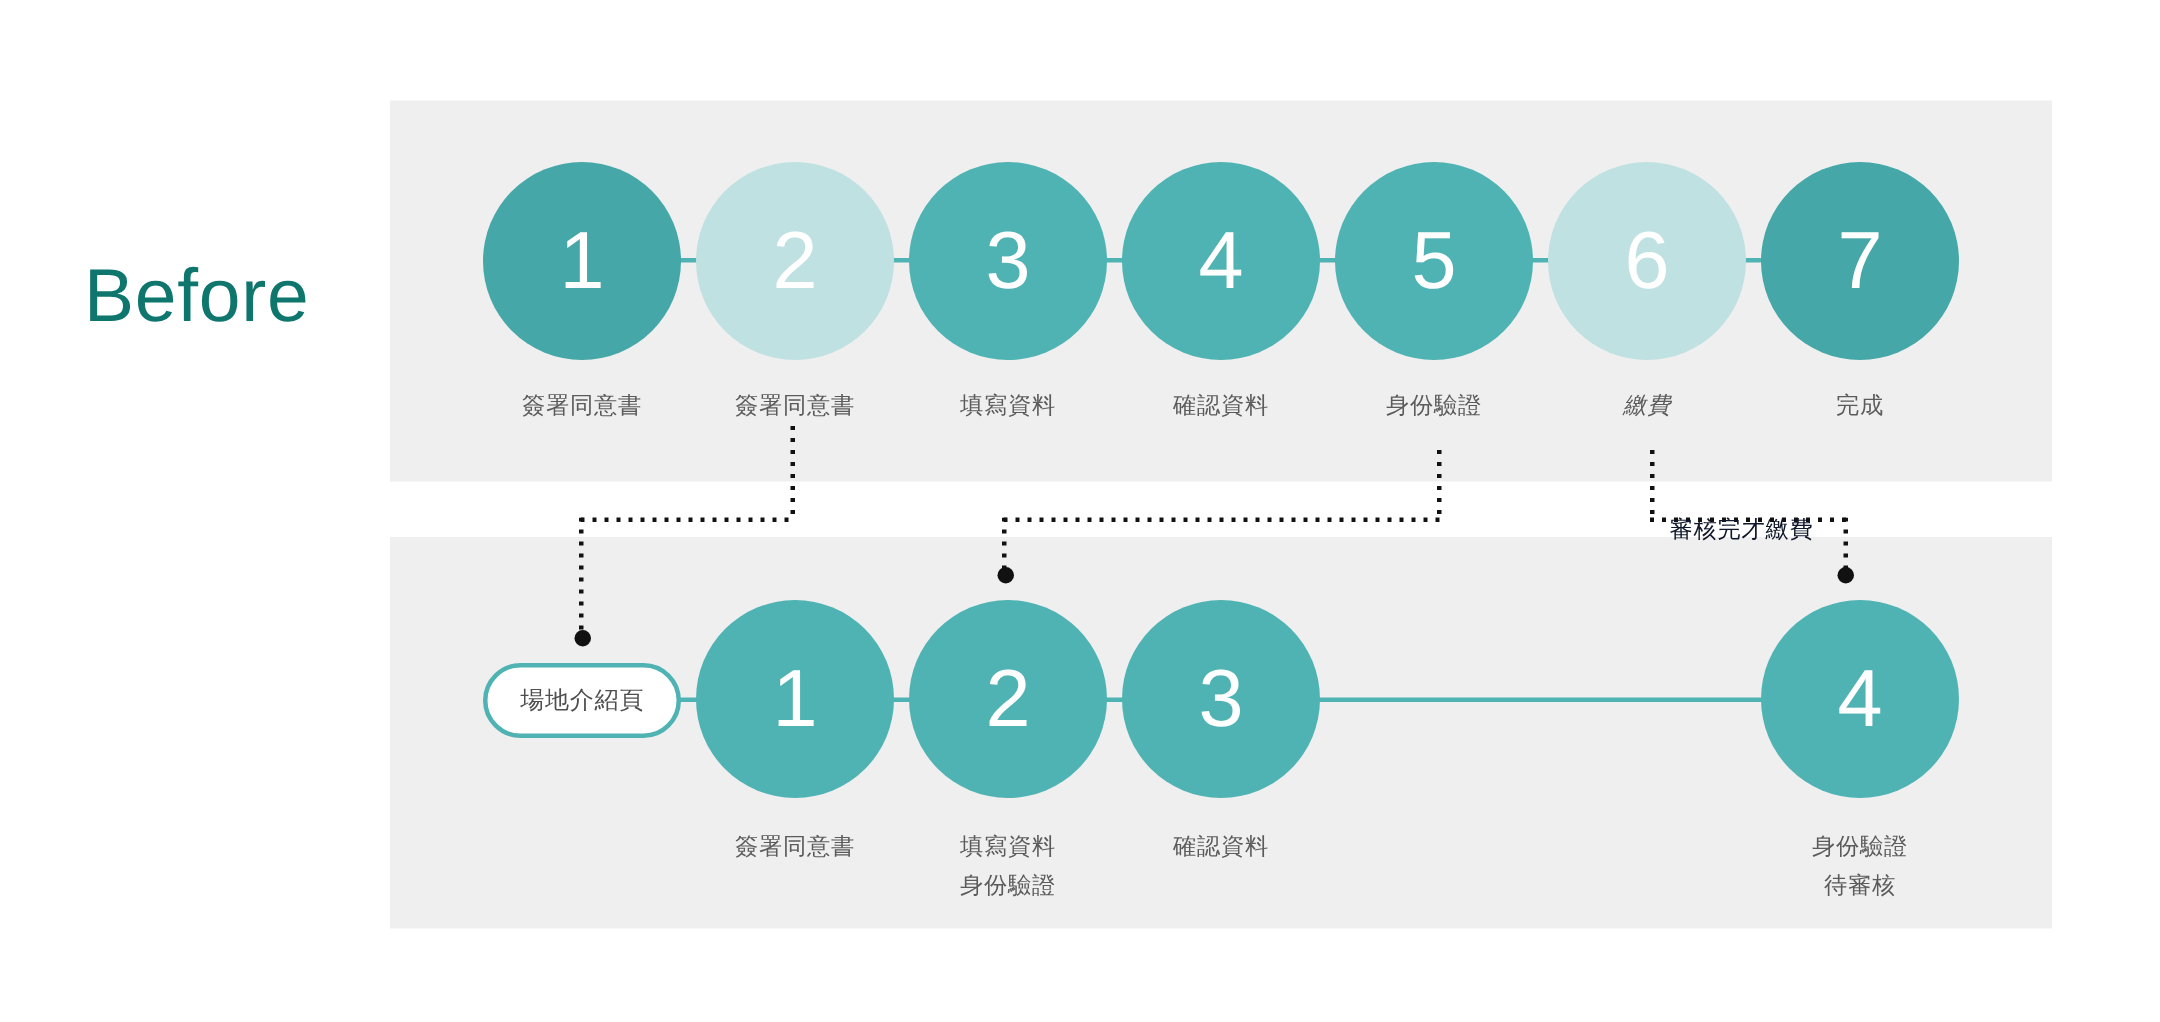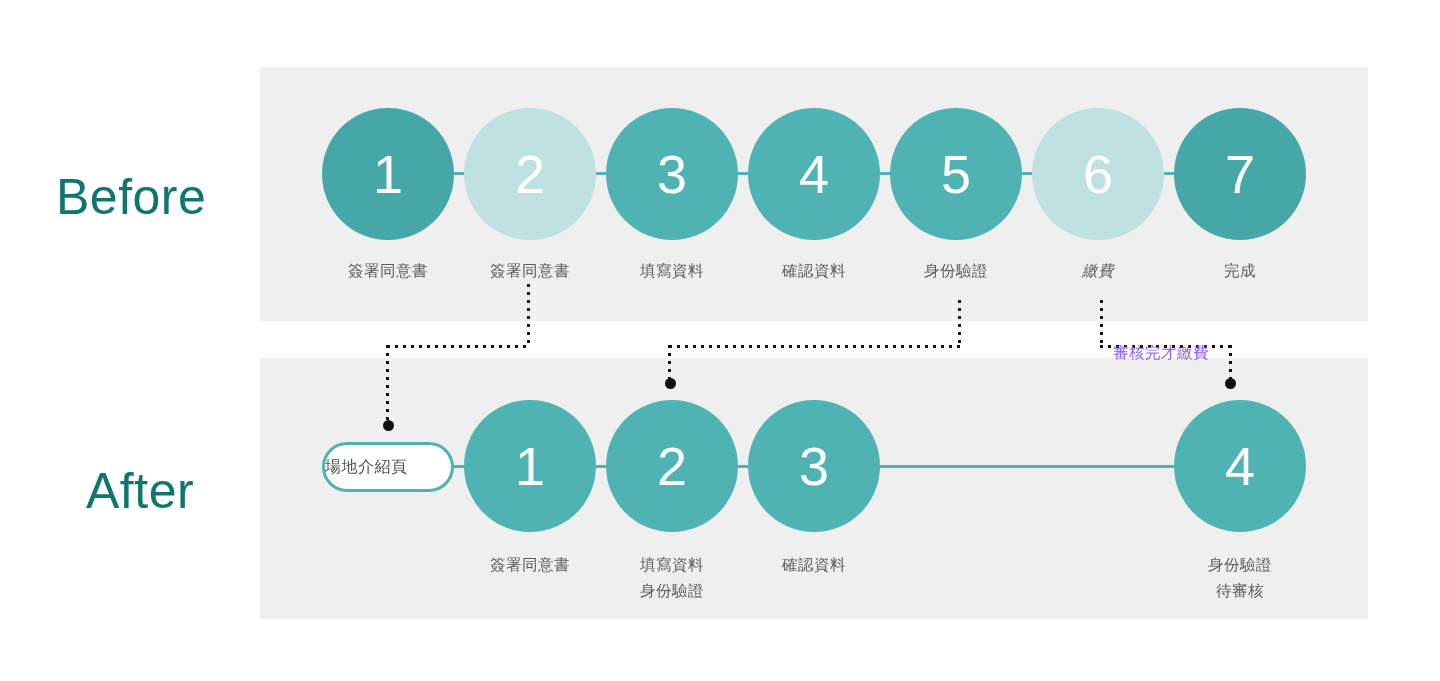--- a/index.html
+++ b/index.html
@@ -81,21 +81,21 @@
   }
 
   
   .pill {
     position: absolute;
     background: #ffffff;
     border: 3px solid #4fb3b3;
     border-radius: 999px;
     display: flex;
     align-items: center;
-    justify-content: flex-start;
+    justify-content: center;
     color: #4f4f4f;
     font-size: 16px;
     letter-spacing: 0.5px;
     box-sizing: border-box;
   }
 
   
   .dot-v {
     position: absolute;
     width: 3px;
@@ -113,34 +113,33 @@
   .end-dot {
     position: absolute;
     width: 11px;
     height: 11px;
     border-radius: 50%;
     background: #111111;
   }
 
   .annotation {
     position: absolute;
-    color: #8b5cf6;
+    color: #0f172a;
     font-size: 15.5px;
     letter-spacing: 0.5px;
     white-space: nowrap;
   }
 </style>
 </head>
 <body>
 
 <div class="stage">
 
   <div class="row-label" id="label-before">Before</div>
 
-  <div class="row-label" id="label-after">After</div>
 
   <div class="panel" id="panel-before"></div>
 
   <div class="connector" style="left:450px; top:172px; width:34px;"></div>
   <div class="connector" style="left:592px; top:172px; width:34px;"></div>
   <div class="connector" style="left:734px; top:172px; width:34px;"></div>
   <div class="connector" style="left:876px; top:172px; width:34px;"></div>
   <div class="connector" style="left:1018px; top:172px; width:34px;"></div>
   <div class="connector" style="left:1160px; top:172px; width:34px;"></div>
 

